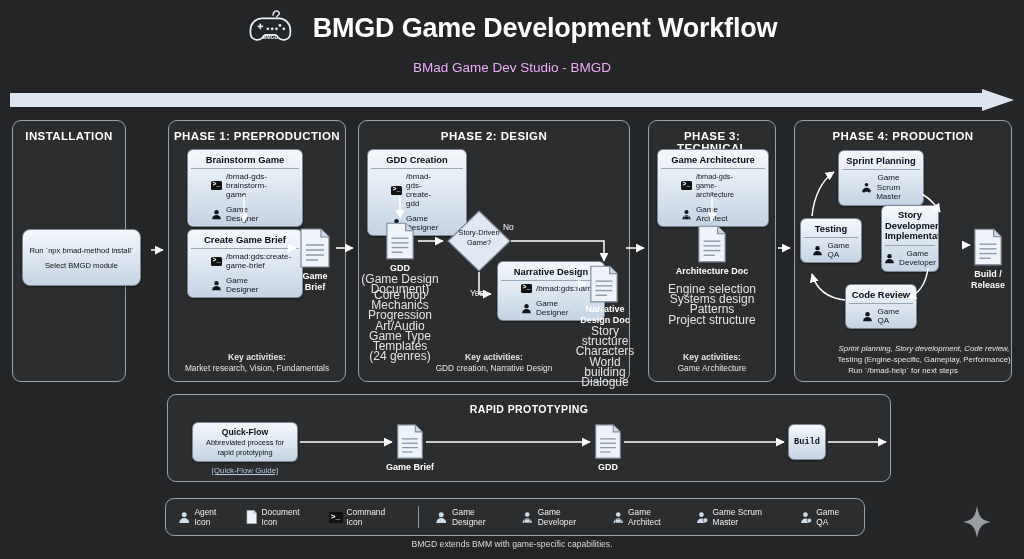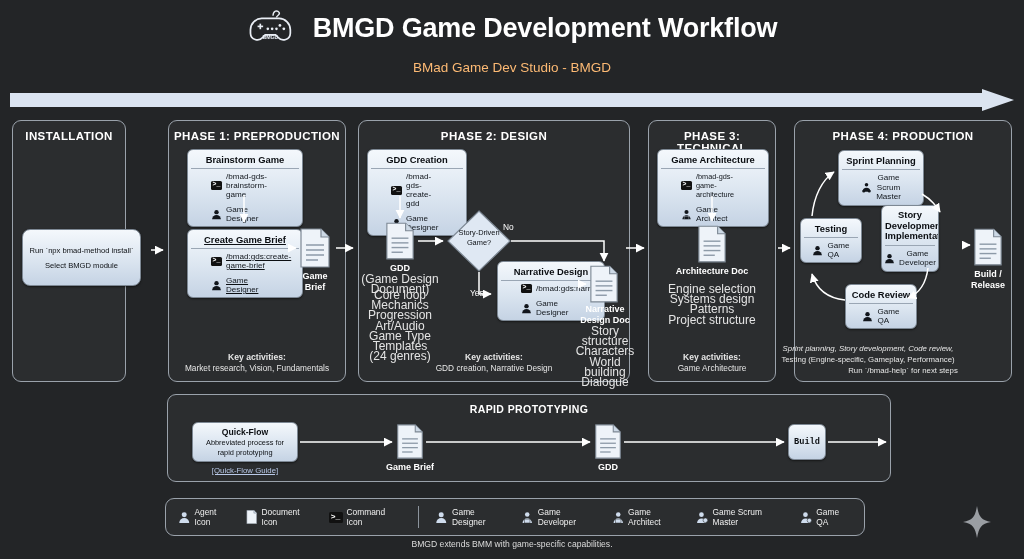--- a/index.html
+++ b/index.html
@@ -10,21 +10,21 @@
     color:#ffffff;
     position:relative;
   }
   .stage { position:absolute; inset:0; }
 
   
   .header { position:absolute; left:0; top:6px; width:100%; text-align:center; }
   .title-row { display:flex; align-items:center; justify-content:center; gap:14px; }
   .gamepad { width:52px; height:44px; flex:0 0 auto; }
   .main-title { font-size:27px; font-weight:bold; letter-spacing:-0.2px; color:#fff; }
-  .subtitle { margin-top:10px; font-size:13.5px; color:#fdba74; }
+  .subtitle { margin-top:10px; font-size:13.5px; color:#f0abfc; }
 
   
   .bigarrow { position:absolute; left:10px; top:89px; width:1004px; height:22px; }
 
   
   .panel {
     position:absolute;
     border:1.5px solid #9aa2ab;
     border-radius:9px;
     background:#2b2d2f;
@@ -166,21 +166,21 @@
       </div>
       <div class="node-row center">
         <svg class="person" viewBox="0 0 16 16">
           <circle cx="8" cy="4.6" r="3.2" fill="#12161c"></circle>
           <path d="M1.6 15 a6.4 6.4 0 0 1 12.8 0 z" fill="#12161c"></path>
         </svg>
         <span>Game Designer</span>
       </div>
     </div>
 
-    <div class="node" style="left:18px; top:108px; width:116px;text-decoration:underline;">
+    <div class="node" style="left:18px; top:108px; width:116px;">
       <div class="node-head">Create Game Brief</div>
       <div class="node-div"></div>
       <div class="node-row">
         <span class="term-ico">&gt;_</span>
         <span>/bmad:gds:create-game-brief</span>
       </div>
       <div class="node-row center">
         <svg class="person" viewBox="0 0 16 16">
           <circle cx="8" cy="4.6" r="3.2" fill="#12161c"></circle>
           <path d="M1.6 15 a6.4 6.4 0 0 1 12.8 0 z" fill="#12161c"></path>
@@ -419,21 +419,21 @@
         <line x1="7" y1="22" x2="25" y2="22"></line>
       <line x1="7" y1="27" x2="25" y2="27"></line>
         <line x1="7" y1="32" x2="19" y2="32"></line>
     </g>
   </svg>
   <div class="doc-label" style="left:958px; top:269px; width:60px;">
     <span>Build /</span><br>
     <span>Release</span>
   </div>
 
-  <div style="position:absolute; left:776px; top:344px; width:184px; text-align:center; font-size:7.8px; line-height:10.6px; color:#e6e6e6;">
+  <div style="position:absolute; left:832px; top:344px; width:184px; text-align:center; font-size:7.8px; line-height:10.6px; color:#e6e6e6;">
     <i>Sprint planning, Story development, Code review,</i><br>
     <span>Testing (Engine-specific, Gameplay, Performance)</span>
   </div>
   <div style="position:absolute; left:796px; top:366px; width:214px; text-align:center; font-size:7.8px; color:#e6e6e6;">Run `/bmad-help` for next steps</div>
 
   <div class="panel" style="left:167px; top:394px; width:724px; height:88px;">
     <div class="rapid-title">RAPID PROTOTYPING</div>
   </div>
 
   <div class="node-simple" style="left:192px; top:422px; width:106px; height:40px; padding:3px;">

